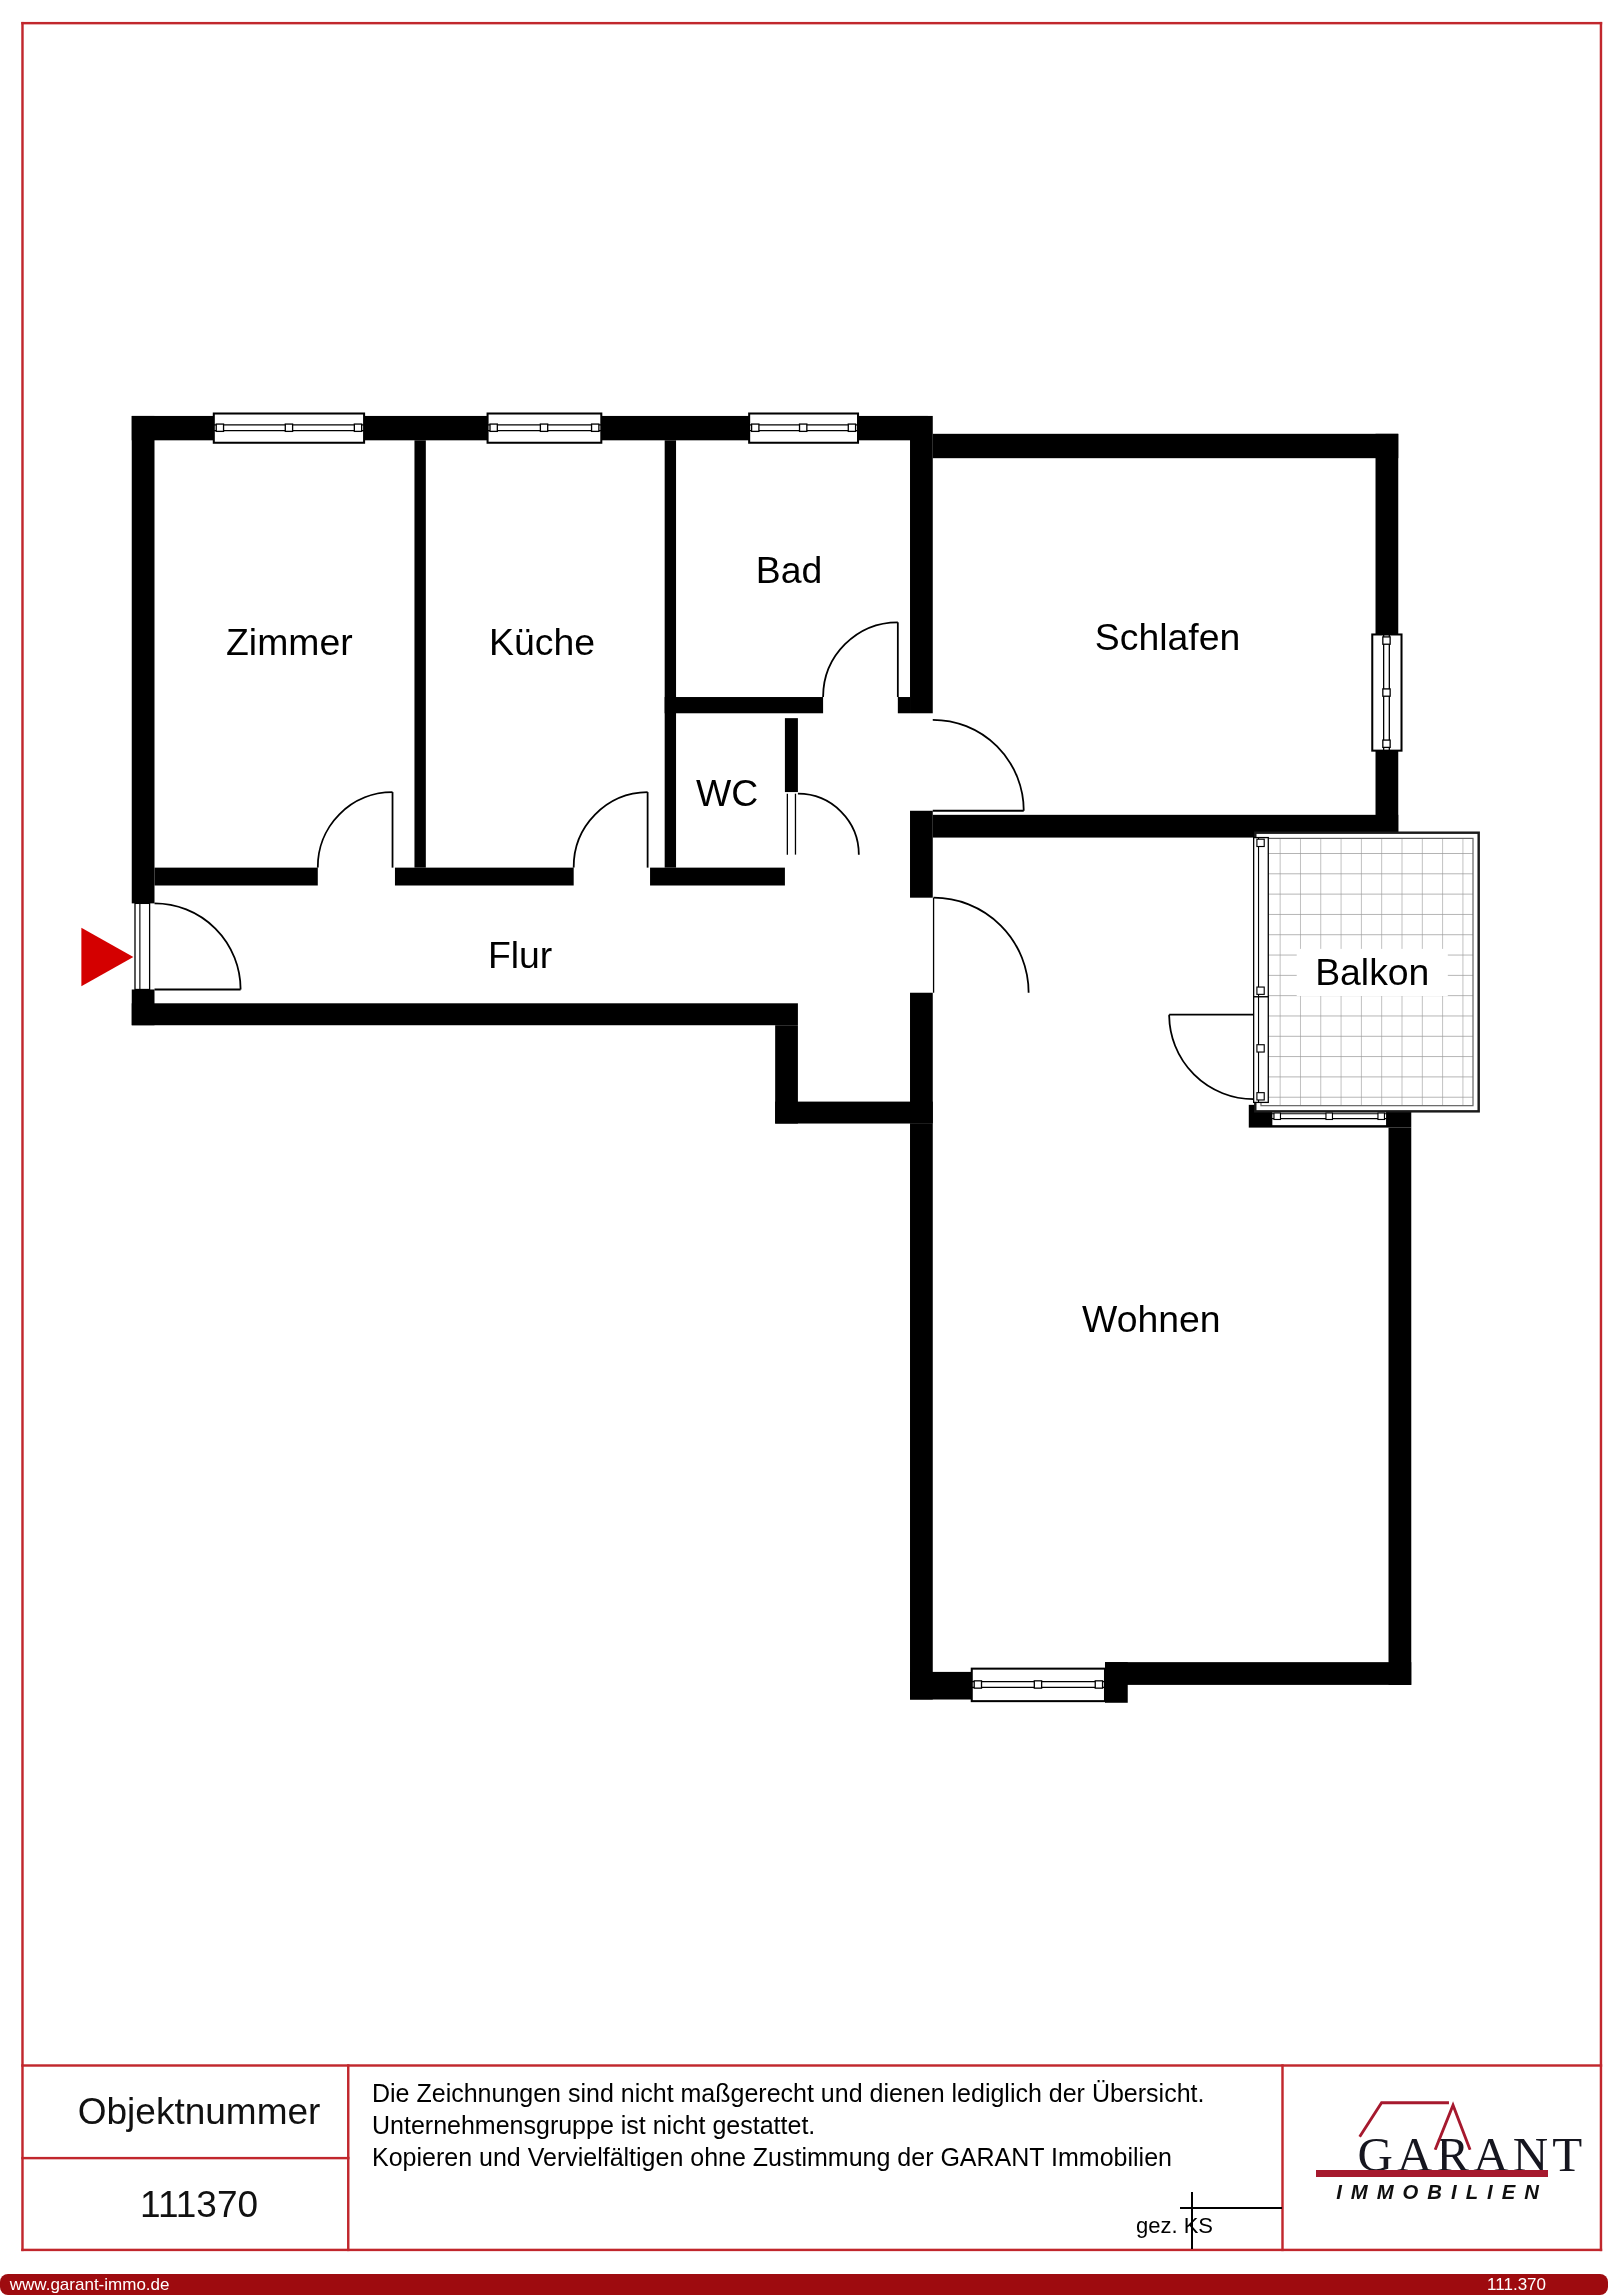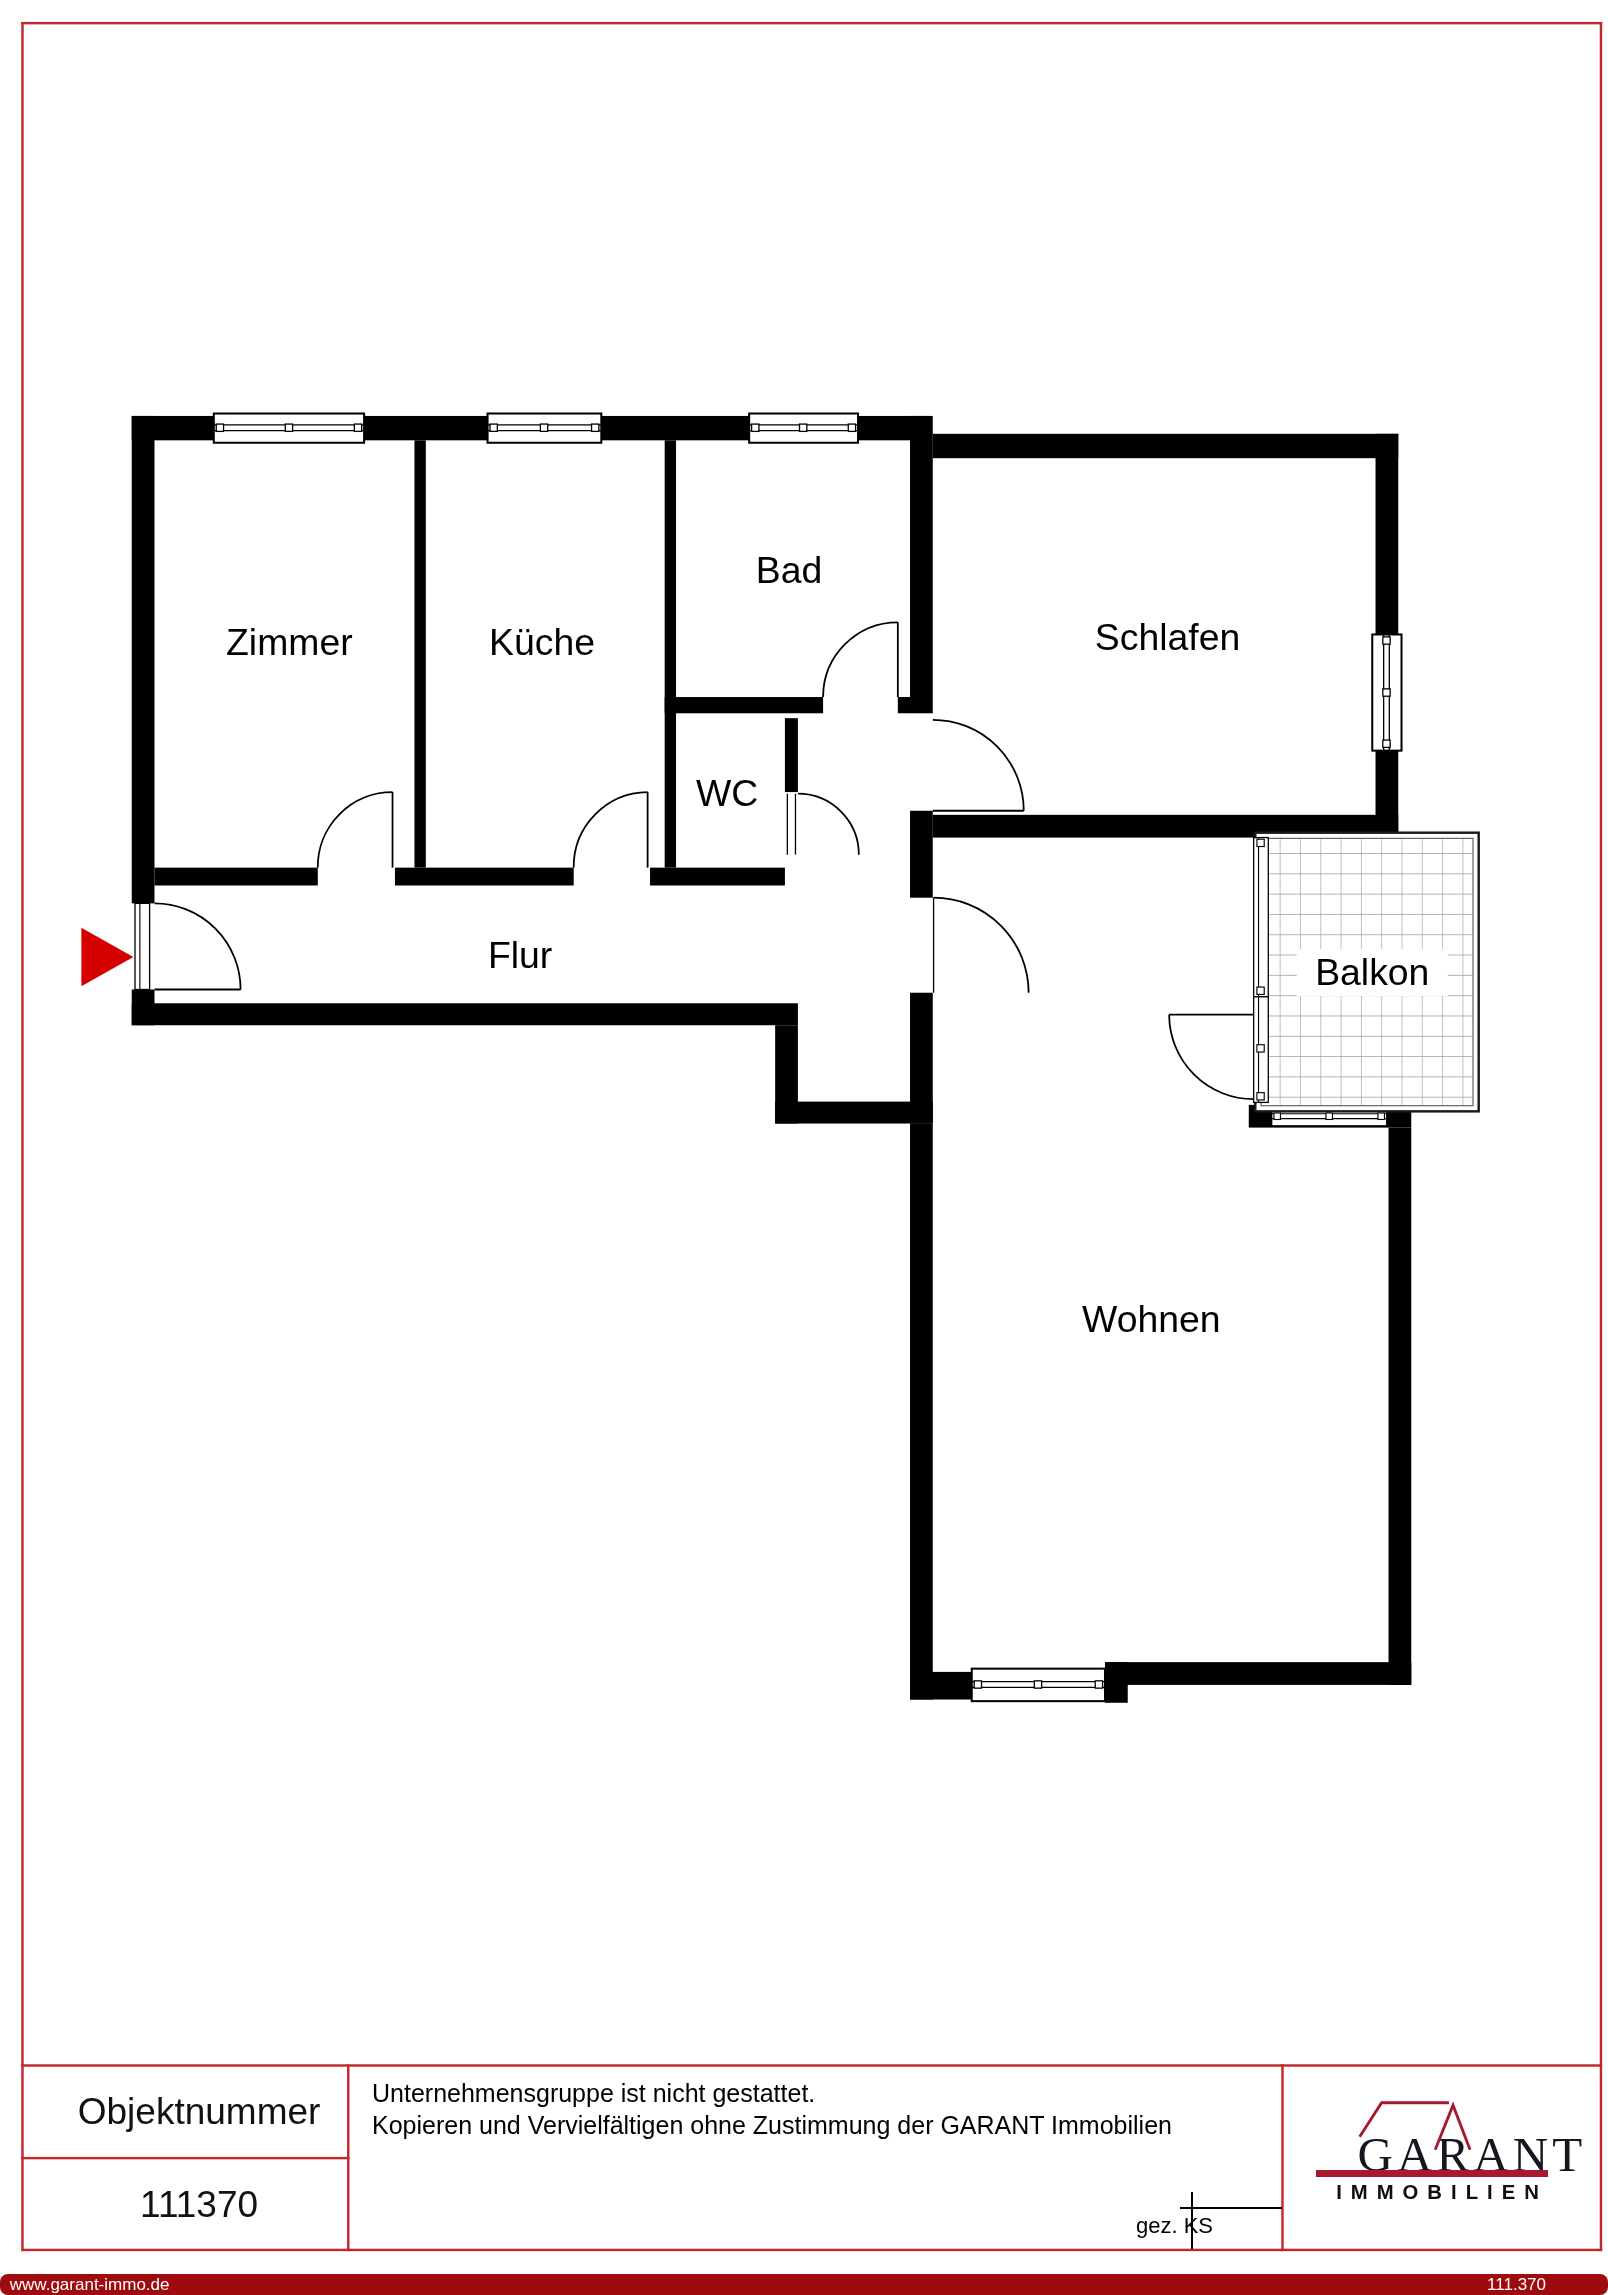--- a/index.html
+++ b/index.html
@@ -14,21 +14,21 @@
   .objnum-value{left:23.6px;top:2160px;width:323px;height:89px;font-size:37px;}
   .disclaimer{left:372px;top:2077px;width:904px;font-size:25px;line-height:32px;color:#000;}
   .gezks-hline{left:1180px;top:2207px;width:102px;height:2.4px;background:#000;}
   .gezks-vline{left:1191px;top:2192px;width:2.4px;height:57px;background:#000;}
   .gezks-text{left:1136px;top:2213px;width:78px;font-size:22px;color:#000;}
   .logo-word{left:1282px;top:2126px;width:380px;text-align:center;
              font-family:"Liberation Serif",serif;font-size:49px;letter-spacing:4.1px;color:#16161f;}
   .logo-roof{left:1341px;top:2096px;}
   .logo-underline{left:1316px;top:2170px;width:232px;height:6.5px;background:#a6192e;}
   .logo-subtitle{left:1282px;top:2181px;width:320px;text-align:center;
-                 font-size:20.3px;font-weight:bold;letter-spacing:9px;color:#0f0f0f;}
+                 font-size:20.3px;font-weight:bold;letter-spacing:9px;color:#0f0f0f;font-style:italic;}
   .bottom-bar{left:0;top:2274px;width:1608px;height:21px;background:#9e0b0f;
               display:flex;justify-content:space-between;align-items:center;
               padding:0 62px 0 9.8px;box-sizing:border-box;color:#fff;font-size:17px;border-radius:8px;}
 </style>
 </head>
 <body>
 
 <div class="page">
 
   <svg class="abs" style="left:0;top:0" width="1608" height="2295" viewBox="0 0 1979 2825">
@@ -213,20 +213,21 @@
       <rect x="427" y="2541" width="3" height="230"></rect>
       <rect x="1577" y="2541" width="3" height="230"></rect>
       <rect x="26" y="2655" width="404" height="3"></rect>
     </g>
   </svg>
 
   <div class="abs cell objnum-label">Objektnummer</div>
   <div class="abs cell objnum-value">111370</div>
 
   <div class="abs disclaimer">
+    <div>Die Zeichnungen sind nicht maßgerecht und dienen lediglich der Übersicht.</div>
     <div>Unternehmensgruppe ist nicht gestattet.</div>
     <div>Kopieren und Vervielfältigen ohne Zustimmung der GARANT Immobilien</div>
   </div>
 
   <div class="abs gezks-hline"></div>
   <div class="abs gezks-vline"></div>
   <div class="abs gezks-text">gez. KS</div>
 
   <div class="abs logo-word">GARANT</div>
   <svg class="abs logo-roof" width="138" height="54" viewBox="0 0 170 66">

